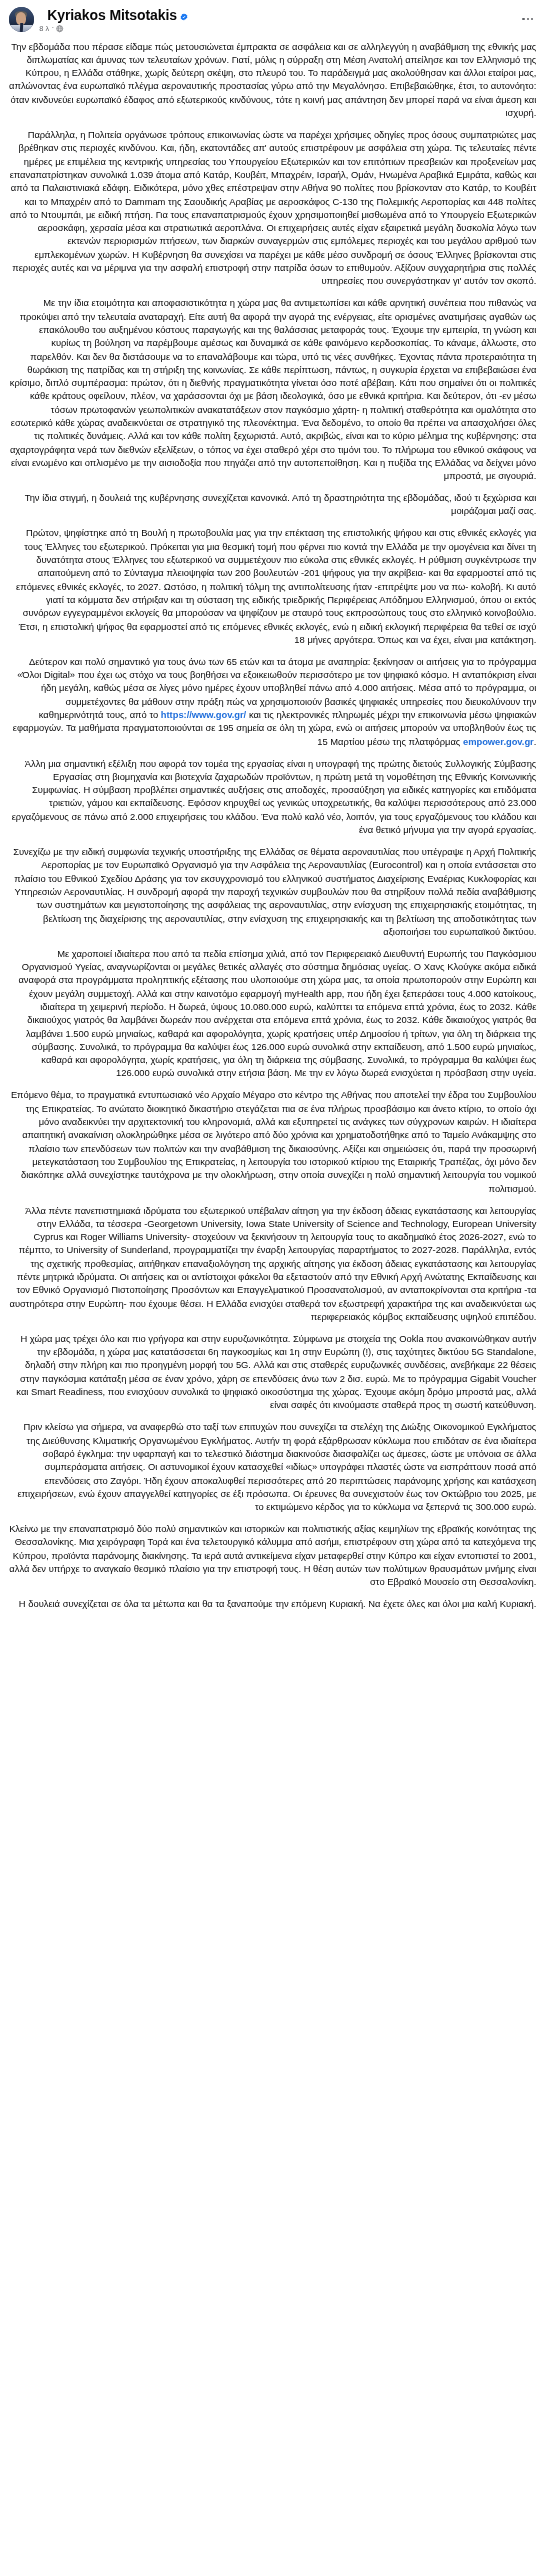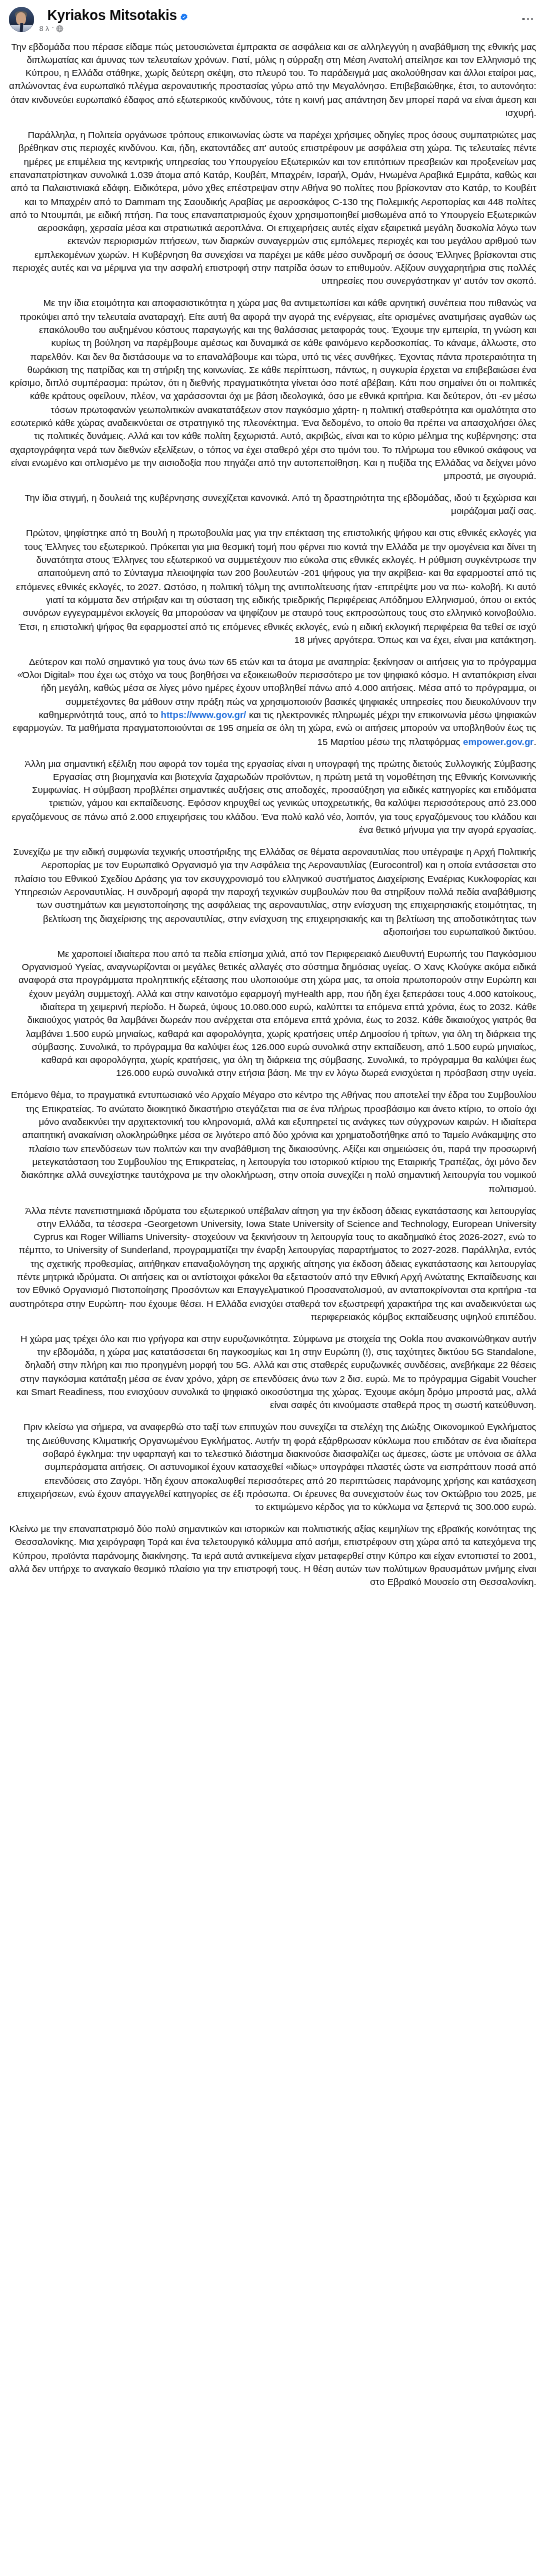--- a/index.html
+++ b/index.html
@@ -215,16 +215,17 @@
     </p>
 
     <p>Άλλη μια σημαντική εξέλιξη που αφορά τον τομέα της εργασίας είναι η υπογραφή της πρώτης διετούς Συλλογικής Σύμβασης Εργασίας στη βιομηχανία και βιοτεχνία ζαχαρωδών προϊόντων, η πρώτη μετά τη νομοθέτηση της Εθνικής Κοινωνικής Συμφωνίας. Η σύμβαση προβλέπει σημαντικές αυξήσεις στις αποδοχές, προσαύξηση για ειδικές κατηγορίες και επιδόματα τριετιών, γάμου και εκπαίδευσης. Εφόσον κηρυχθεί ως γενικώς υποχρεωτικής, θα καλύψει περισσότερους από 23.000 εργαζόμενους σε πάνω από 2.000 επιχειρήσεις του κλάδου. Ένα πολύ καλό νέο, λοιπόν, για τους εργαζόμενους του κλάδου και ένα θετικό μήνυμα για την αγορά εργασίας.</p>
     <p>Συνεχίζω με την ειδική συμφωνία τεχνικής υποστήριξης της Ελλάδας σε θέματα αεροναυτιλίας που υπέγραψε η Αρχή Πολιτικής Αεροπορίας με τον Ευρωπαϊκό Οργανισμό για την Ασφάλεια της Αεροναυτιλίας (Eurocontrol) και η οποία εντάσσεται στο πλαίσιο του Εθνικού Σχεδίου Δράσης για τον εκσυγχρονισμό του ελληνικού συστήματος Διαχείρισης Εναέριας Κυκλοφορίας και Υπηρεσιών Αεροναυτιλίας. Η συνδρομή αφορά την παροχή τεχνικών συμβουλών που θα στηρίξουν πολλά πεδία αναβάθμισης των συστημάτων και μεγιστοποίησης της ασφάλειας της αεροναυτιλίας, στην ενίσχυση της επιχειρησιακής ετοιμότητας, τη βελτίωση της διαχείρισης της αεροναυτιλίας, στην ενίσχυση της επιχειρησιακής και τη βελτίωση της αποδοτικότητας των αξιοποιήσει του ευρωπαϊκού δικτύου.</p>
     <p>Με χαροποιεί ιδιαίτερα που από τα πεδία επίσημα χιλιά, από τον Περιφερειακό Διευθυντή Ευρωπής του Παγκόσμιου Οργανισμού Υγείας, αναγνωρίζονται οι μεγάλες θετικές αλλαγές στο σύστημα δημόσιας υγείας. Ο Χανς Κλούγκε ακόμα ειδικά αναφορά στα προγράμματα προληπτικής εξέτασης που υλοποιούμε στη χώρα μας, τα οποία πρωτοπορούν στην Ευρώπη και έχουν μεγάλη συμμετοχή. Αλλά και στην καινοτόμο εφαρμογή myHealth app, που ήδη έχει ξεπεράσει τους 4.000 κατοίκους, ιδιαίτερα τη χειμερινή περίοδο. Η δωρεά, ύψους 10.080.000 ευρώ, καλύπτει τα επόμενα επτά χρόνια, έως το 2032. Κάθε δικαιούχος γιατρός θα λαμβάνει δωρεάν που ανέρχεται στα επόμενα επτά χρόνια, έως το 2032. Κάθε δικαιούχος γιατρός θα λαμβάνει 1.500 ευρώ μηνιαίως, καθαρά και αφορολόγητα, χωρίς κρατήσεις υπέρ Δημοσίου ή τρίτων, για όλη τη διάρκεια της σύμβασης. Συνολικά, το πρόγραμμα θα καλύψει έως 126.000 ευρώ συνολικά στην εκπαίδευση, από 1.500 ευρώ μηνιαίως, καθαρά και αφορολόγητα, χωρίς κρατήσεις, για όλη τη διάρκεια της σύμβασης. Συνολικά, το πρόγραμμα θα καλύψει έως 126.000 ευρώ συνολικά στην ετήσια βάση. Με την εν λόγω δωρεά ενισχύεται η πρόσβαση στην υγεία.</p>
     <p>Επόμενο θέμα, το πραγματικά εντυπωσιακό νέο Αρχαίο Μέγαρο στο κέντρο της Αθήνας που αποτελεί την έδρα του Συμβουλίου της Επικρατείας. Το ανώτατο διοικητικό δικαστήριο στεγάζεται πια σε ένα πλήρως προσβάσιμο και άνετο κτίριο, το οποίο όχι μόνο αναδεικνύει την αρχιτεκτονική του κληρονομιά, αλλά και εξυπηρετεί τις ανάγκες των σύγχρονων καιρών. Η ιδιαίτερα απαιτητική ανακαίνιση ολοκληρώθηκε μέσα σε λιγότερο από δύο χρόνια και χρηματοδοτήθηκε από το Ταμείο Ανάκαμψης στο πλαίσιο των επενδύσεων των πολιτών και την αναβάθμιση της δικαιοσύνης. Αξίζει και σημειώσεις ότι, παρά την προσωρινή μετεγκατάσταση του Συμβουλίου της Επικρατείας, η λειτουργία του ιστορικού κτίριου της Εταιρικής Τραπέζας, όχι μόνο δεν διακόπηκε αλλά συνεχίστηκε ταυτόχρονα με την ολοκλήρωση, στην οποία συνεχίζει η πολύ σημαντική λειτουργία του νομικού πολιτισμού.</p>
     <p>Άλλα πέντε πανεπιστημιακά ιδρύματα του εξωτερικού υπέβαλαν αίτηση για την έκδοση άδειας εγκατάστασης και λειτουργίας στην Ελλάδα, τα τέσσερα -Georgetown University, Iowa State University of Science and Technology, European University Cyprus και Roger Williams University- στοχεύουν να ξεκινήσουν τη λειτουργία τους το ακαδημαϊκό έτος 2026-2027, ενώ το πέμπτο, το University of Sunderland, προγραμματίζει την έναρξη λειτουργίας παραρτήματος το 2027-2028. Παράλληλα, εντός της σχετικής προθεσμίας, αιτήθηκαν επαναξιολόγηση της αρχικής αίτησης για έκδοση άδειας εγκατάστασης και λειτουργίας πέντε μητρικά ιδρύματα. Οι αιτήσεις και οι αντίστοιχοι φάκελοι θα εξεταστούν από την Εθνική Αρχή Ανώτατης Εκπαίδευσης και τον Εθνικό Οργανισμό Πιστοποίησης Προσόντων και Επαγγελματικού Προσανατολισμού, αν ανταποκρίνονται στα κριτήρια -τα αυστηρότερα στην Ευρώπη- που έχουμε θέσει. Η Ελλάδα ενισχύει σταθερά τον εξωστρεφή χαρακτήρα της και αναδεικνύεται ως περιφερειακός κόμβος εκπαίδευσης υψηλού επιπέδου.</p>
     <p>Η χώρα μας τρέχει όλο και πιο γρήγορα και στην ευρυζωνικότητα. Σύμφωνα με στοιχεία της Ookla που ανακοινώθηκαν αυτήν την εβδομάδα, η χώρα μας κατατάσσεται 6η παγκοσμίως και 1η στην Ευρώπη (!), στις ταχύτητες δικτύου 5G Standalone, δηλαδή στην πλήρη και πιο προηγμένη μορφή του 5G. Αλλά και στις σταθερές ευρυζωνικές συνδέσεις, ανεβήκαμε 22 θέσεις στην παγκόσμια κατάταξη μέσα σε έναν χρόνο, χάρη σε επενδύσεις άνω των 2 δισ. ευρώ. Με το πρόγραμμα Gigabit Voucher και Smart Readiness, που ενισχύουν συνολικά το ψηφιακό οικοσύστημα της χώρας. Έχουμε ακόμη δρόμο μπροστά μας, αλλά είναι σαφές ότι κινούμαστε σταθερά προς τη σωστή κατεύθυνση.</p>
     <p>Πριν κλείσω για σήμερα, να αναφερθώ στο ταξί των επιτυχών που συνεχίζει τα στελέχη της Διώξης Οικονομικού Εγκλήματος της Διεύθυνσης Κλιματικής Οργανωμένου Εγκλήματος. Αυτήν τη φορά εξάρθρωσαν κύκλωμα που επιδόταν σε ένα ιδιαίτερα σοβαρό έγκλημα: την υφαρπαγή και το τελεστικό διάστημα διακινούσε διασφαλίζει ως άμεσες, ώστε με υπόνοια σε άλλα συμπεράσματα αιτήσεις. Οι αστυνομικοί έχουν κατασχεθεί «ιδίως» υπογράφει πλαστές ώστε να εισπράττουν ποσά από επενδύσεις στο Ζαγόρι. Ήδη έχουν αποκαλυφθεί περισσότερες από 20 περιπτώσεις παράνομης χρήσης και κατάσχεση επιχειρήσεων, ενώ έχουν απαγγελθεί κατηγορίες σε έξι πρόσωπα. Οι έρευνες θα συνεχιστούν έως τον Οκτώβριο του 2025, με το εκτιμώμενο κέρδος για το κύκλωμα να ξεπερνά τις 300.000 ευρώ.</p>
     <p>Κλείνω με την επαναπατρισμό δύο πολύ σημαντικών και ιστορικών και πολιτιστικής αξίας κειμηλίων της εβραϊκής κοινότητας της Θεσσαλονίκης. Μια χειρόγραφη Τορά και ένα τελετουργικό κάλυμμα από ασήμι, επιστρέφουν στη χώρα από τα κατεχόμενα της Κύπρου, προϊόντα παράνομης διακίνησης. Τα ιερά αυτά αντικείμενα είχαν μεταφερθεί στην Κύπρο και είχαν εντοπιστεί το 2001, αλλά δεν υπήρχε το αναγκαίο θεσμικό πλαίσιο για την επιστροφή τους. Η θέση αυτών των πολύτιμων θραυσμάτων μνήμης είναι στο Εβραϊκό Μουσείο στη Θεσσαλονίκη.</p>
+    <p>Η δουλειά συνεχίζεται σε όλα τα μέτωπα και θα τα ξαναπούμε την επόμενη Κυριακή. Να έχετε όλες και όλοι μια καλή Κυριακή.</p>
   </div>
 
 </div>
 
 
 </body></html>

